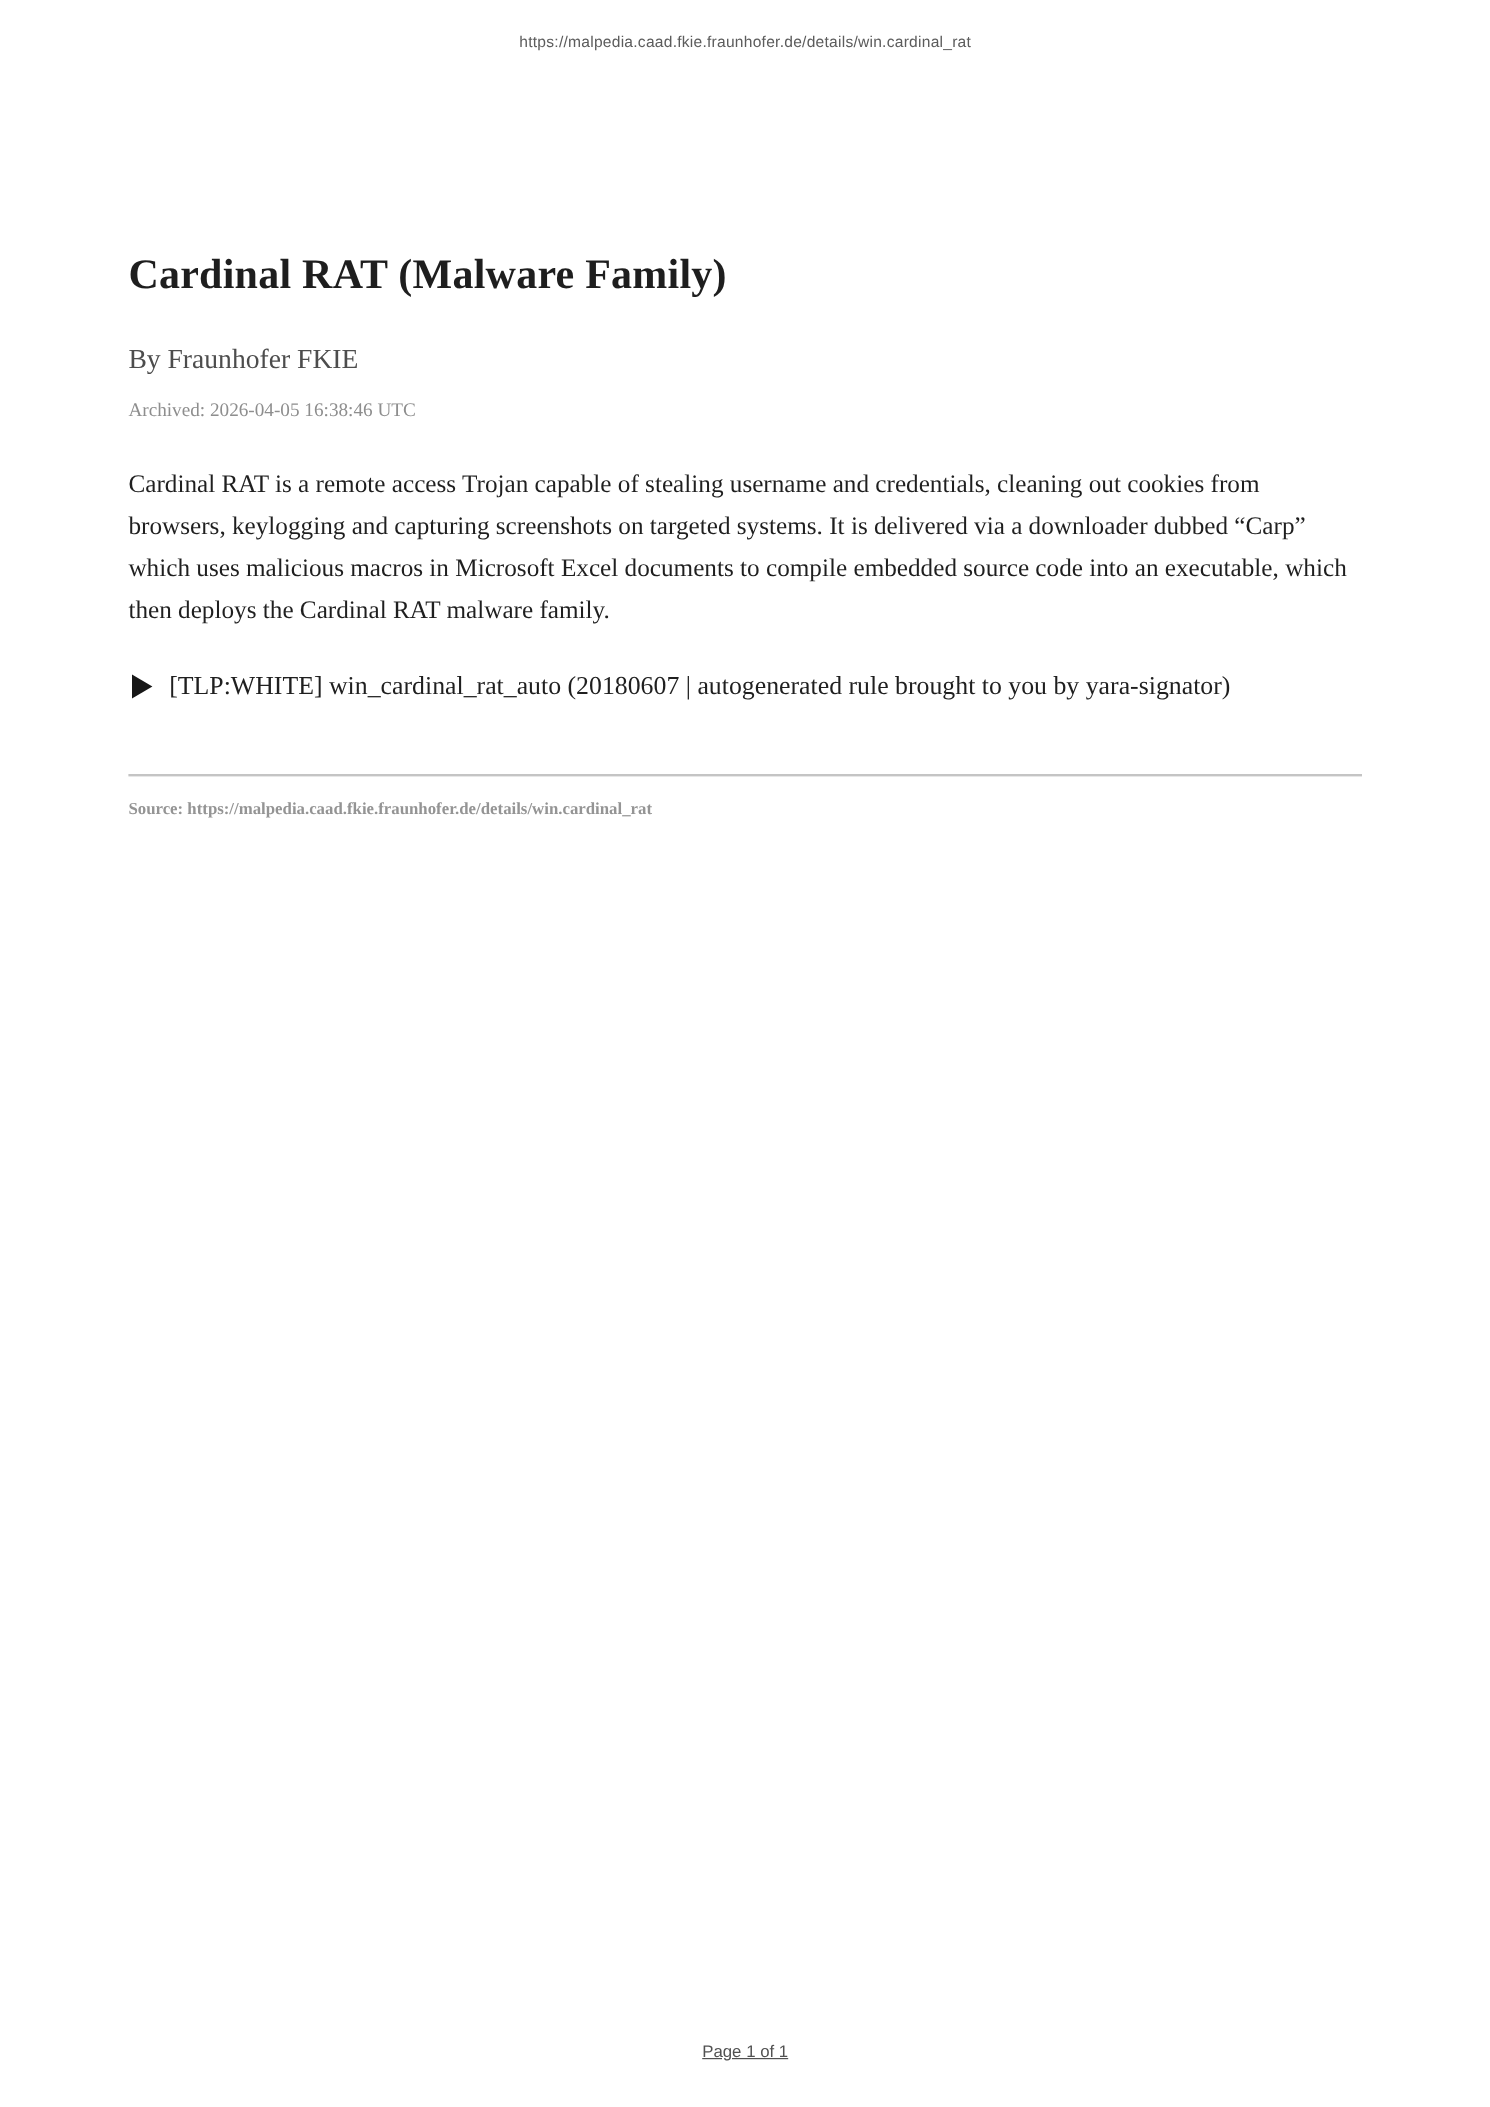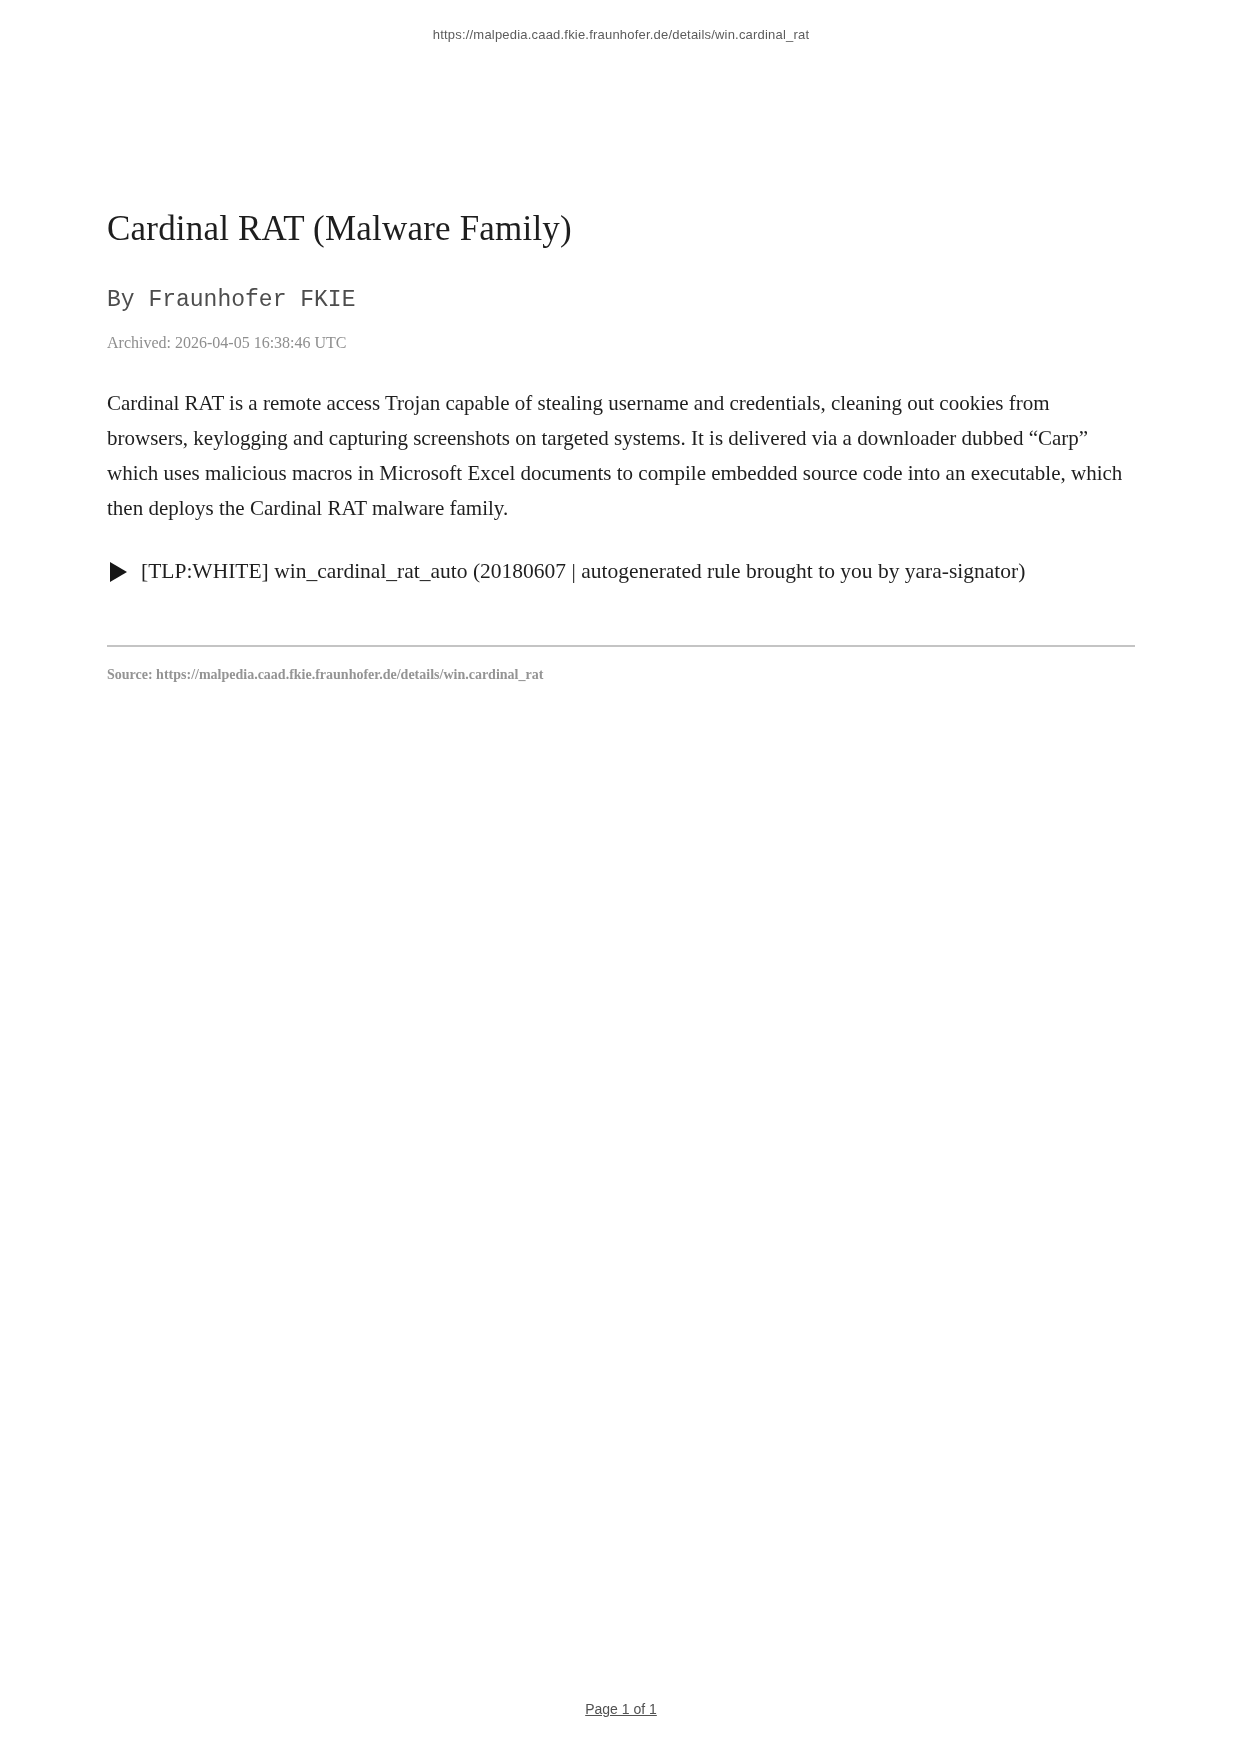--- a/index.html
+++ b/index.html
@@ -34,32 +34,31 @@
     position: absolute;
     left: 107px;
     width: 1028px;
     top: 0;
   }
   .doc-title {
     position: absolute;
     top: 210px;
     left: 0;
     font-size: 35px;
-    font-weight: normal;
+    font-weight: bold;
     color: #1e1e1e;
     line-height: 1.1;
     letter-spacing: 0.2px;
   }
   .byline {
     position: absolute;
     top: 287px;
     left: 0;
     font-size: 23px;
     color: #4d4d4d;
-    font-family: Liberation Mono, monospace;
   }
   .archived {
     position: absolute;
     top: 334px;
     left: 0;
     font-size: 16px;
     color: #8e8e8e;
   }
   .body-paragraph {
     position: absolute;

